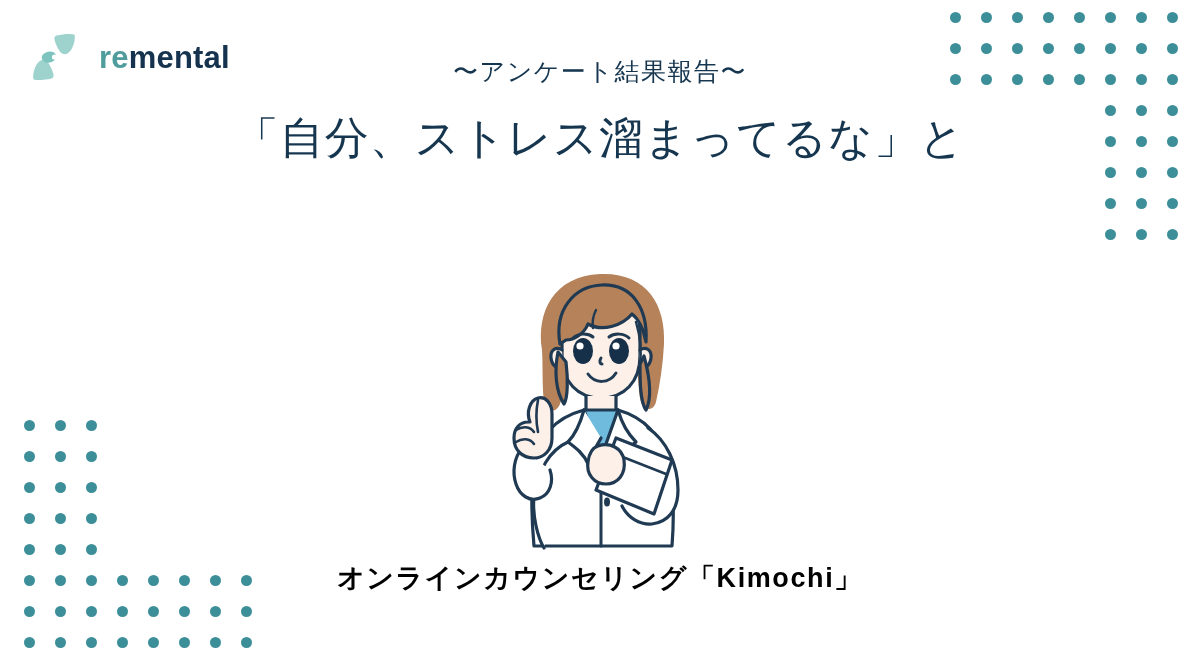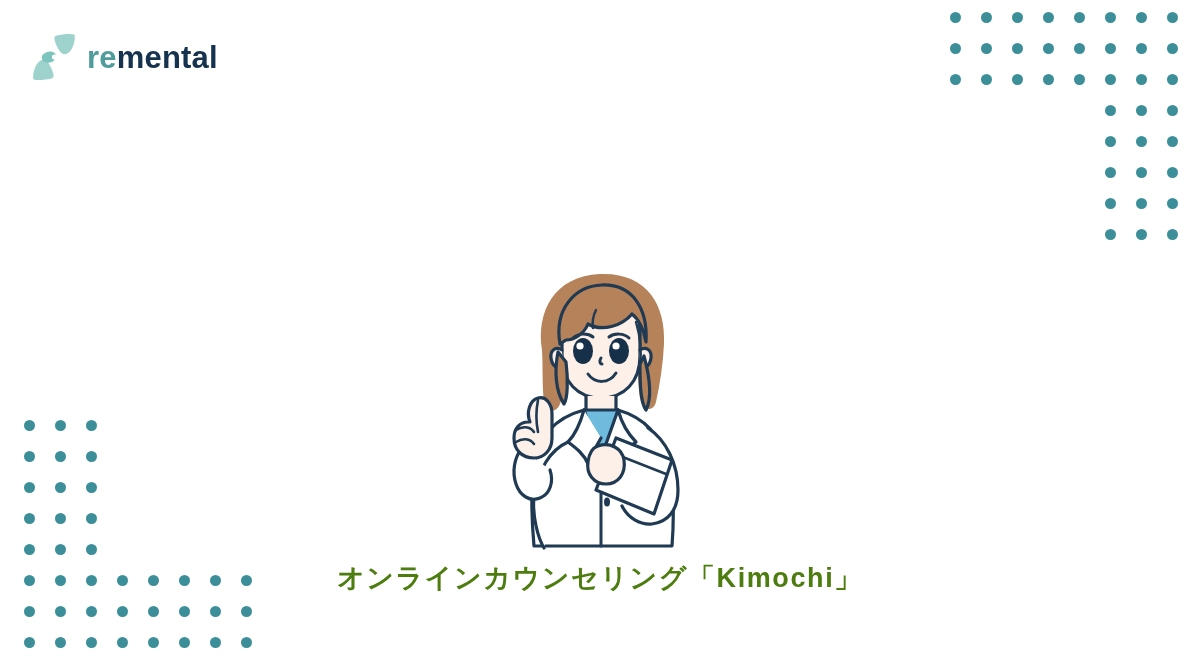--- a/index.html
+++ b/index.html
@@ -19,21 +19,21 @@
     background: #ffffff;
   }
 
   
   #logo-block {
     position: absolute;
     left: 30px;
     top: 32px;
     display: flex;
     align-items: center;
-    gap: 9px;
+    gap: 21px;
   }
   #logo-mark { width: 48px; height: 50px; display: block; }
   #logo-wordmark {
     font-size: 31px;
     font-weight: 700;
     letter-spacing: 0.2px;
     line-height: 1;
     white-space: nowrap;
   }
   .word-re { color: #4f9c9c; }
@@ -66,21 +66,21 @@
 
   
   #footer-caption {
     position: absolute;
     left: 0;
     top: 560px;
     width: 1200px;
     text-align: center;
     font-size: 27px;
     font-weight: 700;
-    color: #4d7c0f;
+    color: #000000;
     letter-spacing: 1.6px;
     white-space: nowrap;
   }
 
   
   .dot-grid { position: absolute; }
   .dot {
     position: absolute;
     width: 11px;
     height: 11px;
@@ -113,20 +113,22 @@
         <path d="M13 22.5 C16 19.5 21 18.5 24 20.5 C26.5 22.2 26.5 25.5 24.5 28 C22 31 17 31.5 14 29.5 C11.5 27.8 11 24.6 13 22.5 Z" fill="#7cc4bd"></path>
         <circle cx="24.5" cy="25" r="2.6" fill="#ffffff"></circle>
       </svg>
     </span>
     <span id="logo-wordmark">
       <span class="word-re">re</span><span class="word-mental">mental</span>
     </span>
   </div>
 
   <div id="headline-block">
+    <div id="eyebrow">〜アンケート結果報告〜</div>
+    <div id="title-line-1">「自分、ストレス溜まってるな」と</div>
   </div>
 
   <div id="footer-caption">オンラインカウンセリング「Kimochi」</div>
 
   <div id="dots-top-right" class="dot-grid">
       <div class="dot" style="left: 0px; top: 0px; width: 11px; height: 11px; background: rgb(60, 143, 153);"></div>
       <div class="dot" style="left: 31px; top: 0px; width: 11px; height: 11px; background: rgb(60, 143, 153);"></div>
       <div class="dot" style="left: 62px; top: 0px; width: 11px; height: 11px; background: rgb(60, 143, 153);"></div>
       <div class="dot" style="left: 93px; top: 0px; width: 11px; height: 11px; background: rgb(60, 143, 153);"></div>
       <div class="dot" style="left: 124px; top: 0px; width: 11px; height: 11px; background: rgb(60, 143, 153);"></div>

